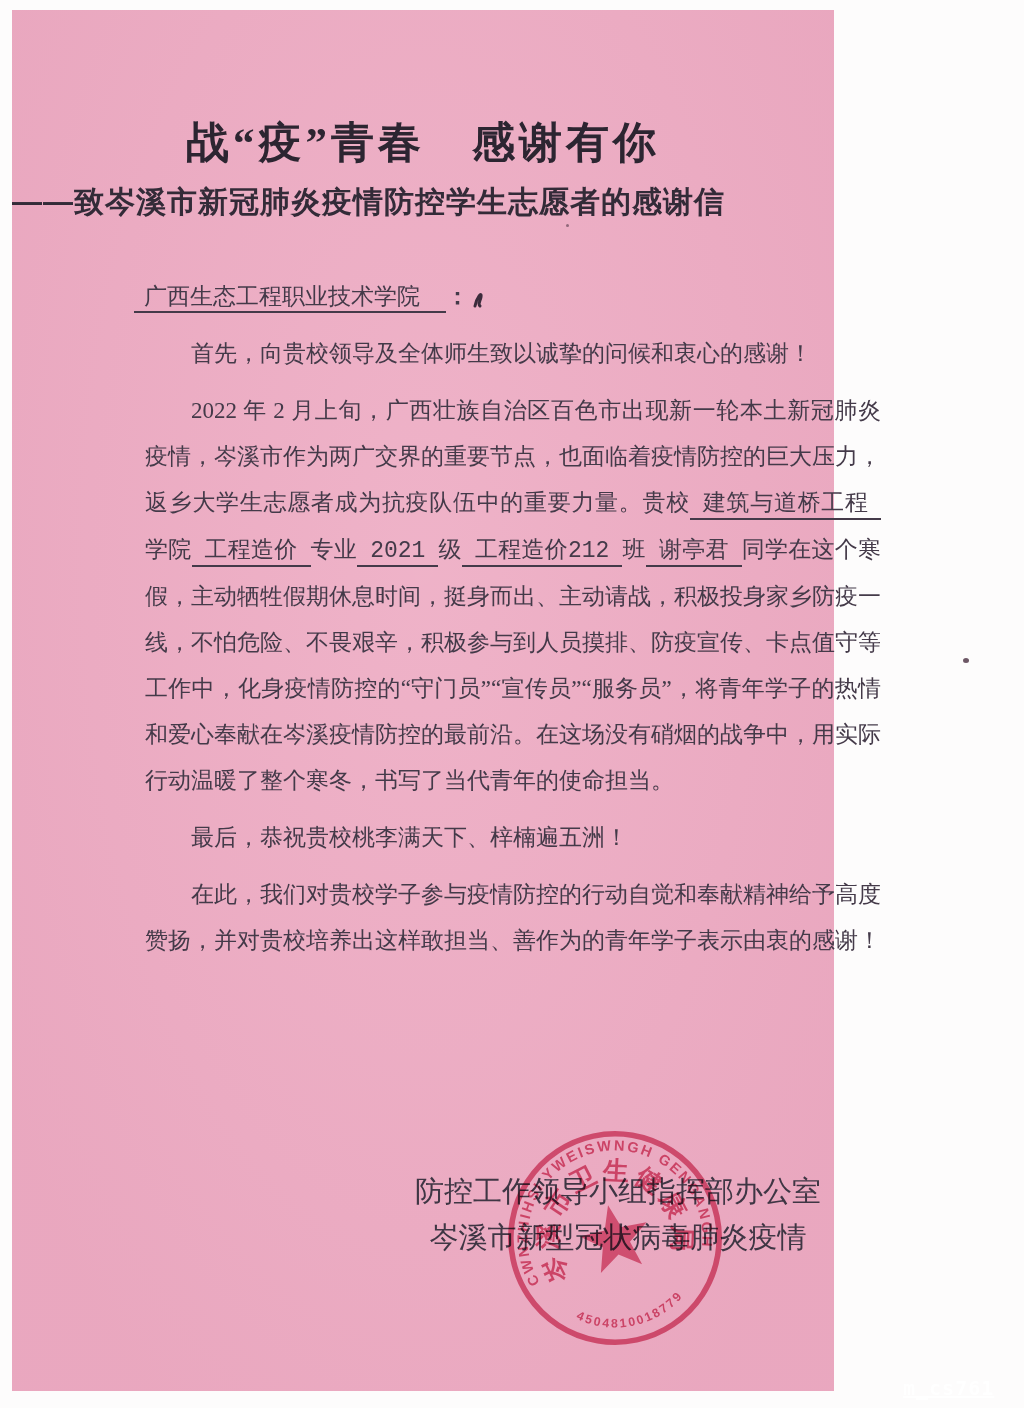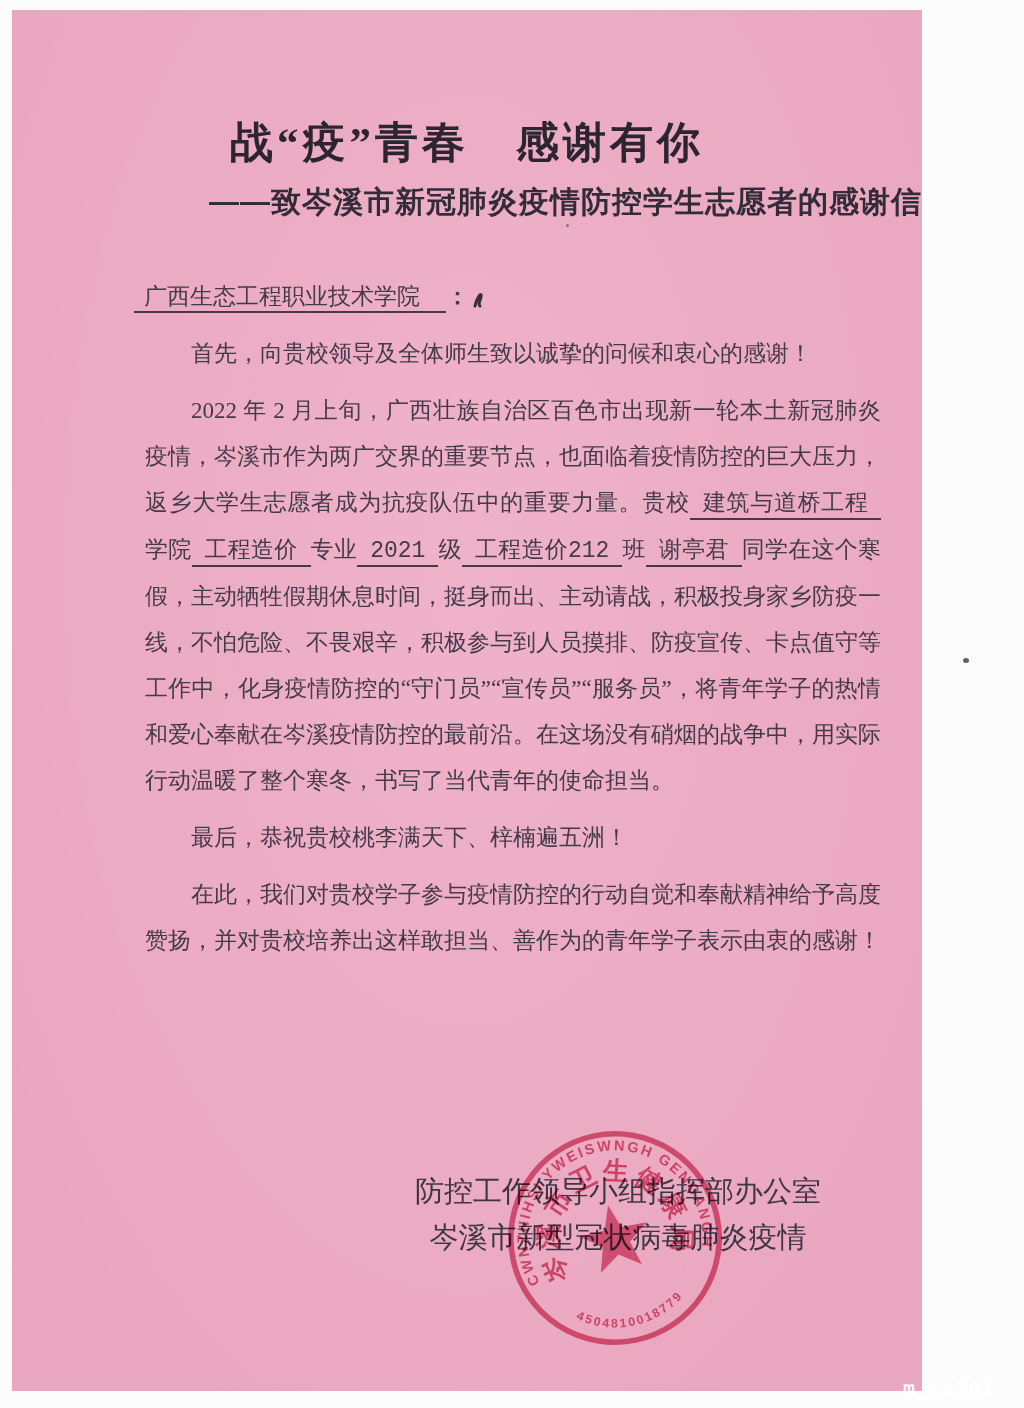--- a/index.html
+++ b/index.html
@@ -2,34 +2,34 @@
 <html><head>
 <meta charset="utf-8">
 <style>
   html,body{margin:0;padding:0;background:#ffffff;}
   .page{
     position:relative;width:1024px;height:1408px;overflow:hidden;
     background:#fdfcfc;
     font-family:"Liberation Serif","DejaVu Serif",serif;
   }
   .paper{
-    position:absolute;left:12px;top:10px;width:910px;height:1381px;
+    position:absolute;left:12px;top:10px;width:822px;height:1381px;
     background:#edaac2;
     background-image:radial-gradient(ellipse at 50% 40%, rgba(255,255,255,0.10), rgba(0,0,0,0.015) 85%);
   }
   .doc-title{
     position:absolute;left:0;top:104px;width:100%;
     text-align:center;margin:0;
     font-size:43px;font-weight:bold;letter-spacing:4px;
     color:#2c2531;
     font-family:"Liberation Serif","DejaVu Serif",serif;
   }
   .doc-subtitle{
     position:absolute;left:0;top:172px;width:100%;
-    text-align:right;margin:0;
+    text-align:left;margin:0;
     font-size:30px;font-weight:bold;letter-spacing:1px;
     color:#332b38;
     font-family:"Liberation Sans","DejaVu Sans",sans-serif;
   }
   .content{
     position:absolute;left:122px;top:250px;width:758px;
     font-size:23px;line-height:46px;color:#443a49;
     text-align:justify;
   }
   .salutation{margin:14px 0 0 0;white-space:nowrap;}

